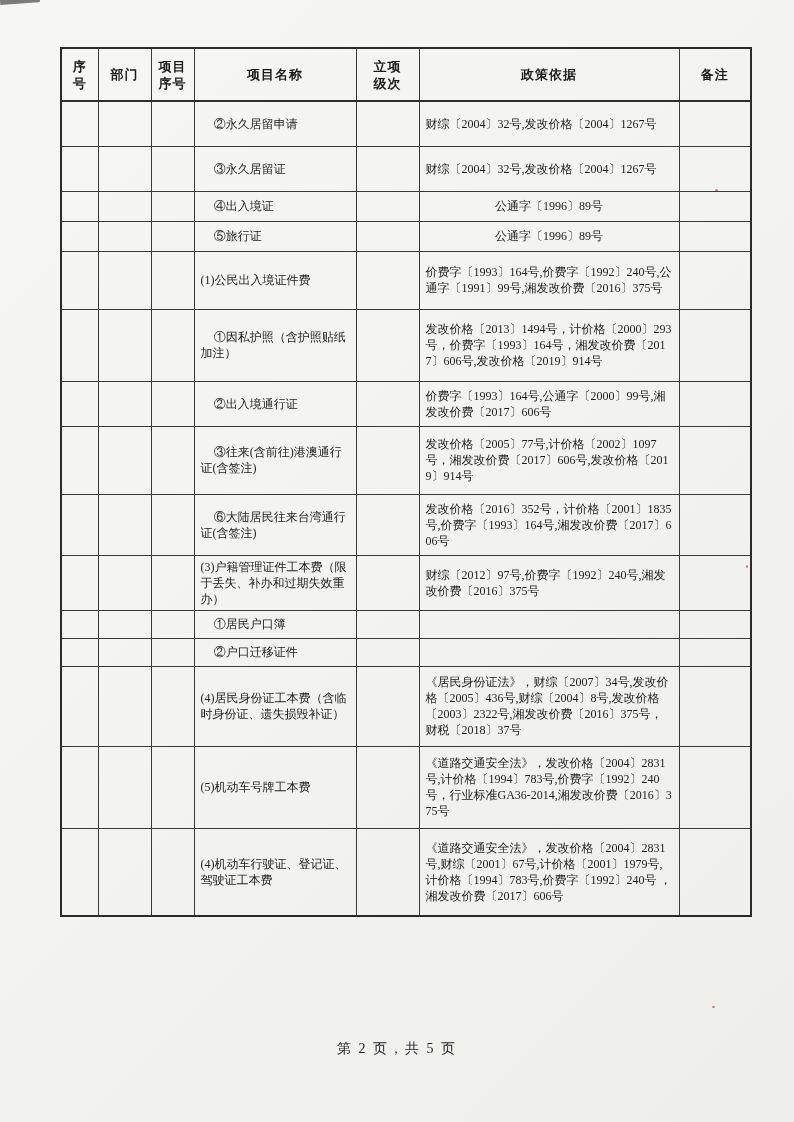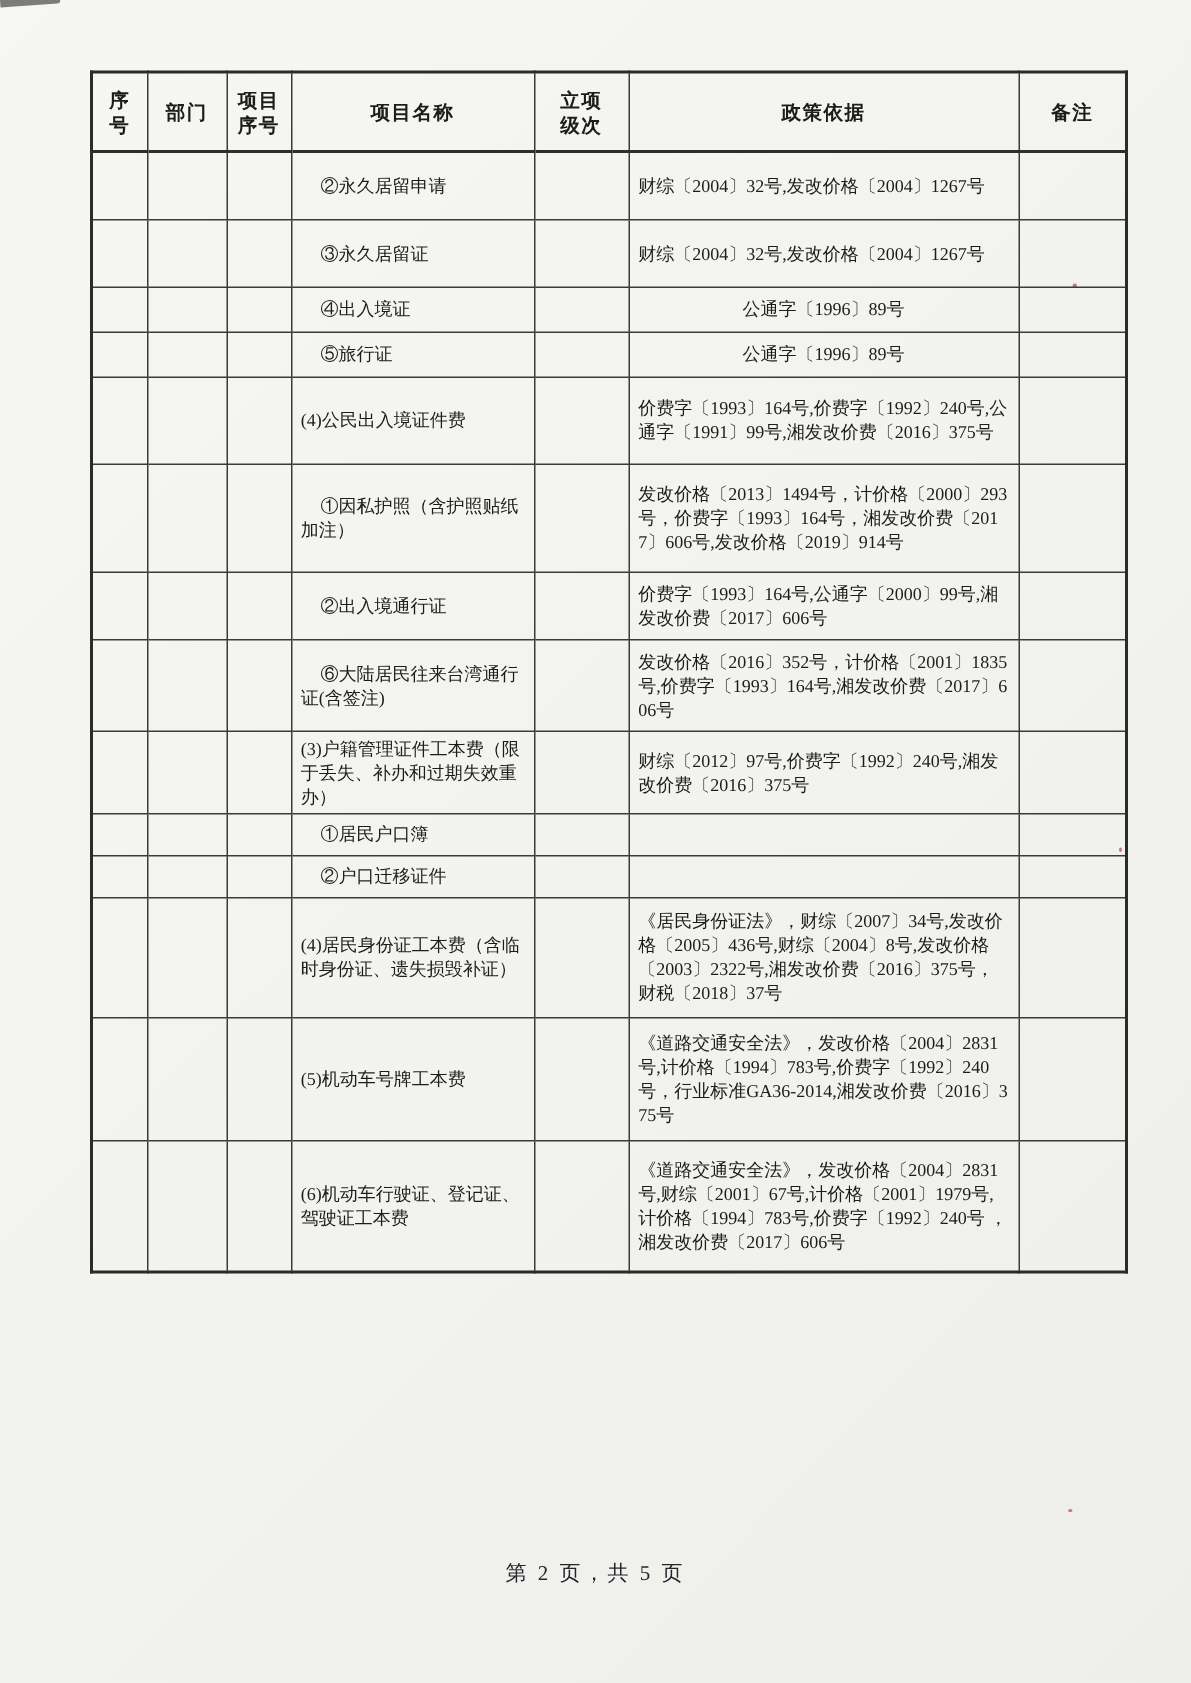--- a/index.html
+++ b/index.html
@@ -132,21 +132,21 @@
           <td></td>
           <td class="c-name indent">⑤旅行证</td>
           <td></td>
           <td class="c-policy center">公通字〔1996〕89号</td>
           <td></td>
         </tr>
         <tr style="height: 58px;">
           <td></td>
           <td></td>
           <td></td>
-          <td class="c-name">(4)公民出入境证件费</td>
+          <td class="c-name">(1)公民出入境证件费</td>
           <td></td>
           <td class="c-policy">价费字〔1993〕164号,价费字〔1992〕240号,公通字〔1991〕99号,湘发改价费〔2016〕375号</td>
           <td></td>
         </tr>
         <tr style="height: 72px;">
           <td></td>
           <td></td>
           <td></td>
           <td class="c-name indent">①因私护照（含护照贴纸加注）</td>
           <td></td>
@@ -155,20 +155,29 @@
         </tr>
         <tr style="height: 45px;">
           <td></td>
           <td></td>
           <td></td>
           <td class="c-name indent">②出入境通行证</td>
           <td></td>
           <td class="c-policy">价费字〔1993〕164号,公通字〔2000〕99号,湘发改价费〔2017〕606号</td>
           <td></td>
         </tr>
+        <tr style="height: 68px;">
+          <td></td>
+          <td></td>
+          <td></td>
+          <td class="c-name indent">③往来(含前往)港澳通行证(含签注)</td>
+          <td></td>
+          <td class="c-policy">发改价格〔2005〕77号,计价格〔2002〕1097号，湘发改价费〔2017〕606号,发改价格〔2019〕914号</td>
+          <td></td>
+        </tr>
         <tr style="height: 61px;">
           <td></td>
           <td></td>
           <td></td>
           <td class="c-name indent">⑥大陆居民往来台湾通行证(含签注)</td>
           <td></td>
           <td class="c-policy">发改价格〔2016〕352号，计价格〔2001〕1835号,价费字〔1993〕164号,湘发改价费〔2017〕606号</td>
           <td></td>
         </tr>
         <tr style="height: 55px;">
@@ -213,21 +222,21 @@
           <td></td>
           <td class="c-name">(5)机动车号牌工本费</td>
           <td></td>
           <td class="c-policy">《道路交通安全法》，发改价格〔2004〕2831号,计价格〔1994〕783号,价费字〔1992〕240号，行业标准GA36-2014,湘发改价费〔2016〕375号</td>
           <td></td>
         </tr>
         <tr style="height: 88px;">
           <td></td>
           <td></td>
           <td></td>
-          <td class="c-name">(6)机动车行驶证、登记证、驾驶证工本费</td>
+          <td class="c-name">(4)机动车行驶证、登记证、驾驶证工本费</td>
           <td></td>
           <td class="c-policy">《道路交通安全法》，发改价格〔2004〕2831号,财综〔2001〕67号,计价格〔2001〕1979号,计价格〔1994〕783号,价费字〔1992〕240号 ，湘发改价费〔2017〕606号</td>
           <td></td>
         </tr>
       </tbody>
   </table>
 
   <div class="footer">第 2 页，共 5 页</div>
 
 </div>

